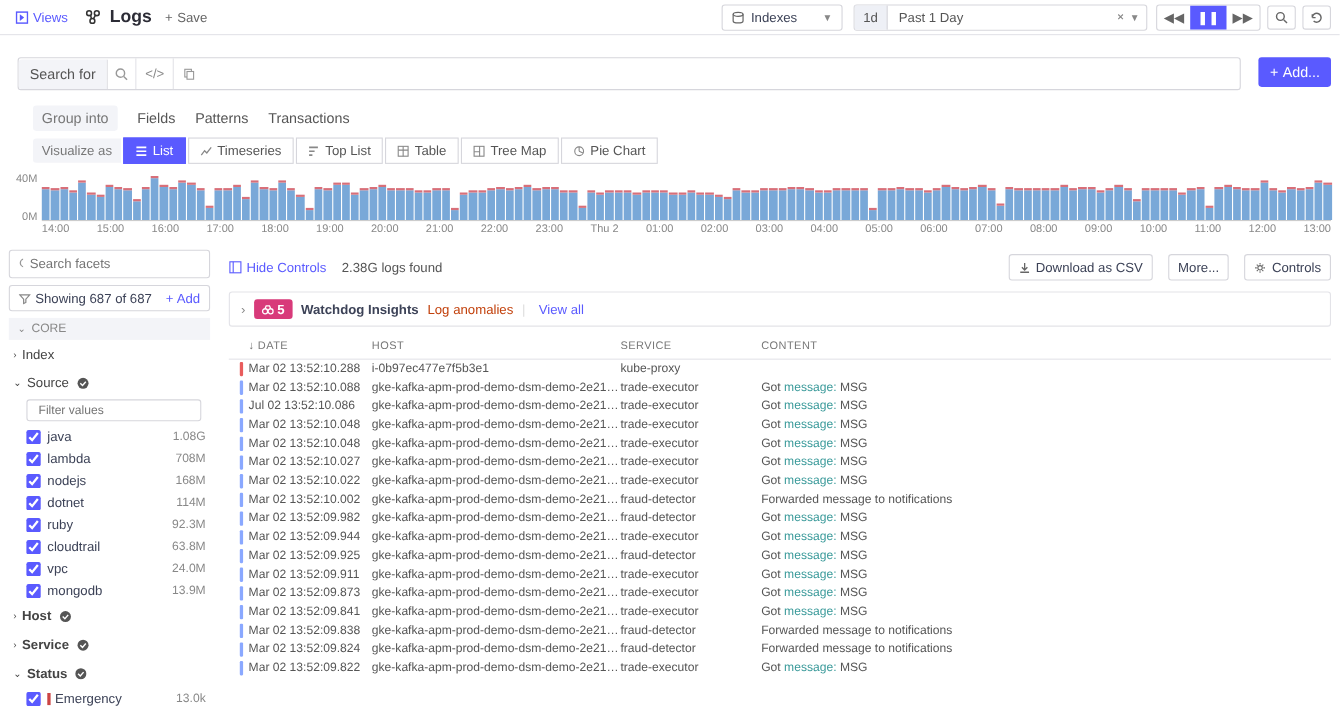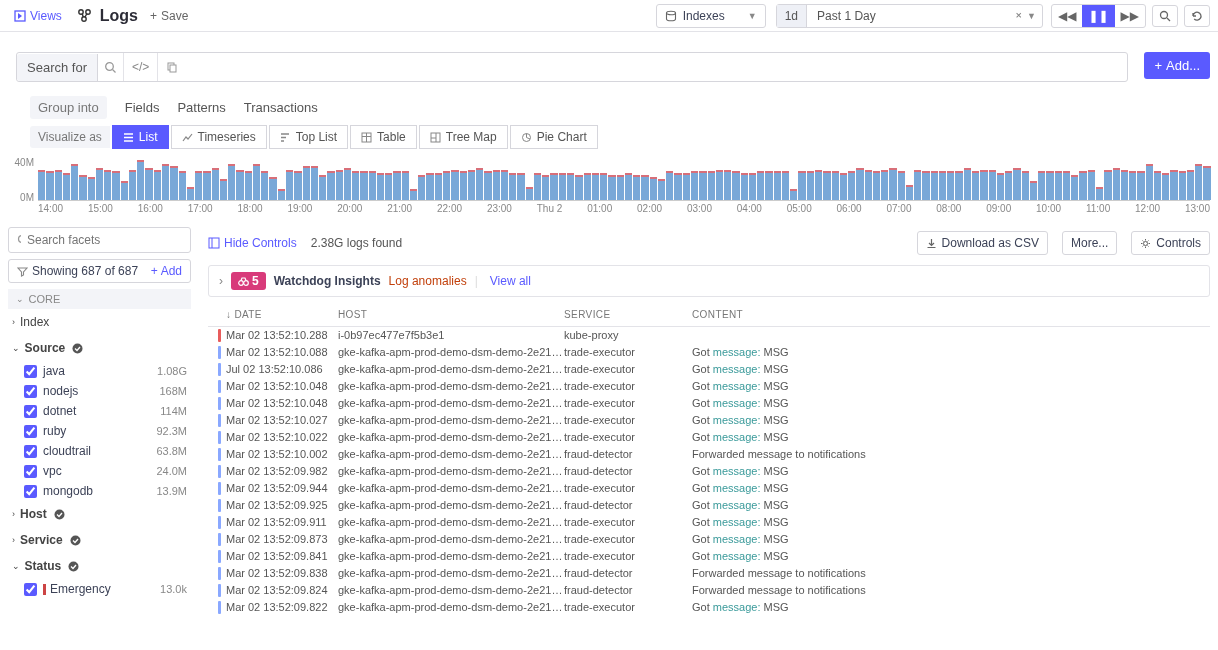--- a/index.html
+++ b/index.html
@@ -425,31 +425,43 @@
     <div class="core-hdr">
         <span style="font-size:9px">⌄</span>
         <span>CORE</span>
       </div>
     <div class="facet-item">
         <span style="font-size:9px">›</span>
         <span>Index</span>
       </div>
     <div class="facet-item">
         <span style="font-size:9px">⌄</span>
-        <span style="font-weight:700">Source</span>
+        <span style="font-weight:400">Source</span>
         <svg width="11" height="11" style="margin-left:2px">
           <circle cx="5.5" cy="5.5" r="5" fill="#555"></circle>
           <path d="M3 5.5 L5 7.5 L8 4" stroke="#fff" stroke-width="1.3" fill="none"></path>
         </svg>
       </div>
+    <div class="filter-values">
+      <svg width="10" height="10">
+          <circle cx="4" cy="4" r="3" fill="none" stroke="#aaa"></circle>
+          <path d="M6.5 6.5 L9 9" stroke="#aaa"></path>
+        </svg>
+      <input placeholder="Filter values" style="">
+    </div>
     <div class="source-list" id="source-list">
         <div class="src-row">
           <input type="checkbox" checked="" style="">
           <span>java</span>
           <span class="src-cnt">1.08G</span>
+        </div>
+        <div class="src-row">
+          <input type="checkbox" checked="" style="">
+          <span>lambda</span>
+          <span class="src-cnt">708M</span>
         </div>
         <div class="src-row">
           <input type="checkbox" checked="" style="">
           <span>nodejs</span>
           <span class="src-cnt">168M</span>
         </div>
         <div class="src-row">
           <input type="checkbox" checked="" style="">
           <span>dotnet</span>
           <span class="src-cnt">114M</span>

